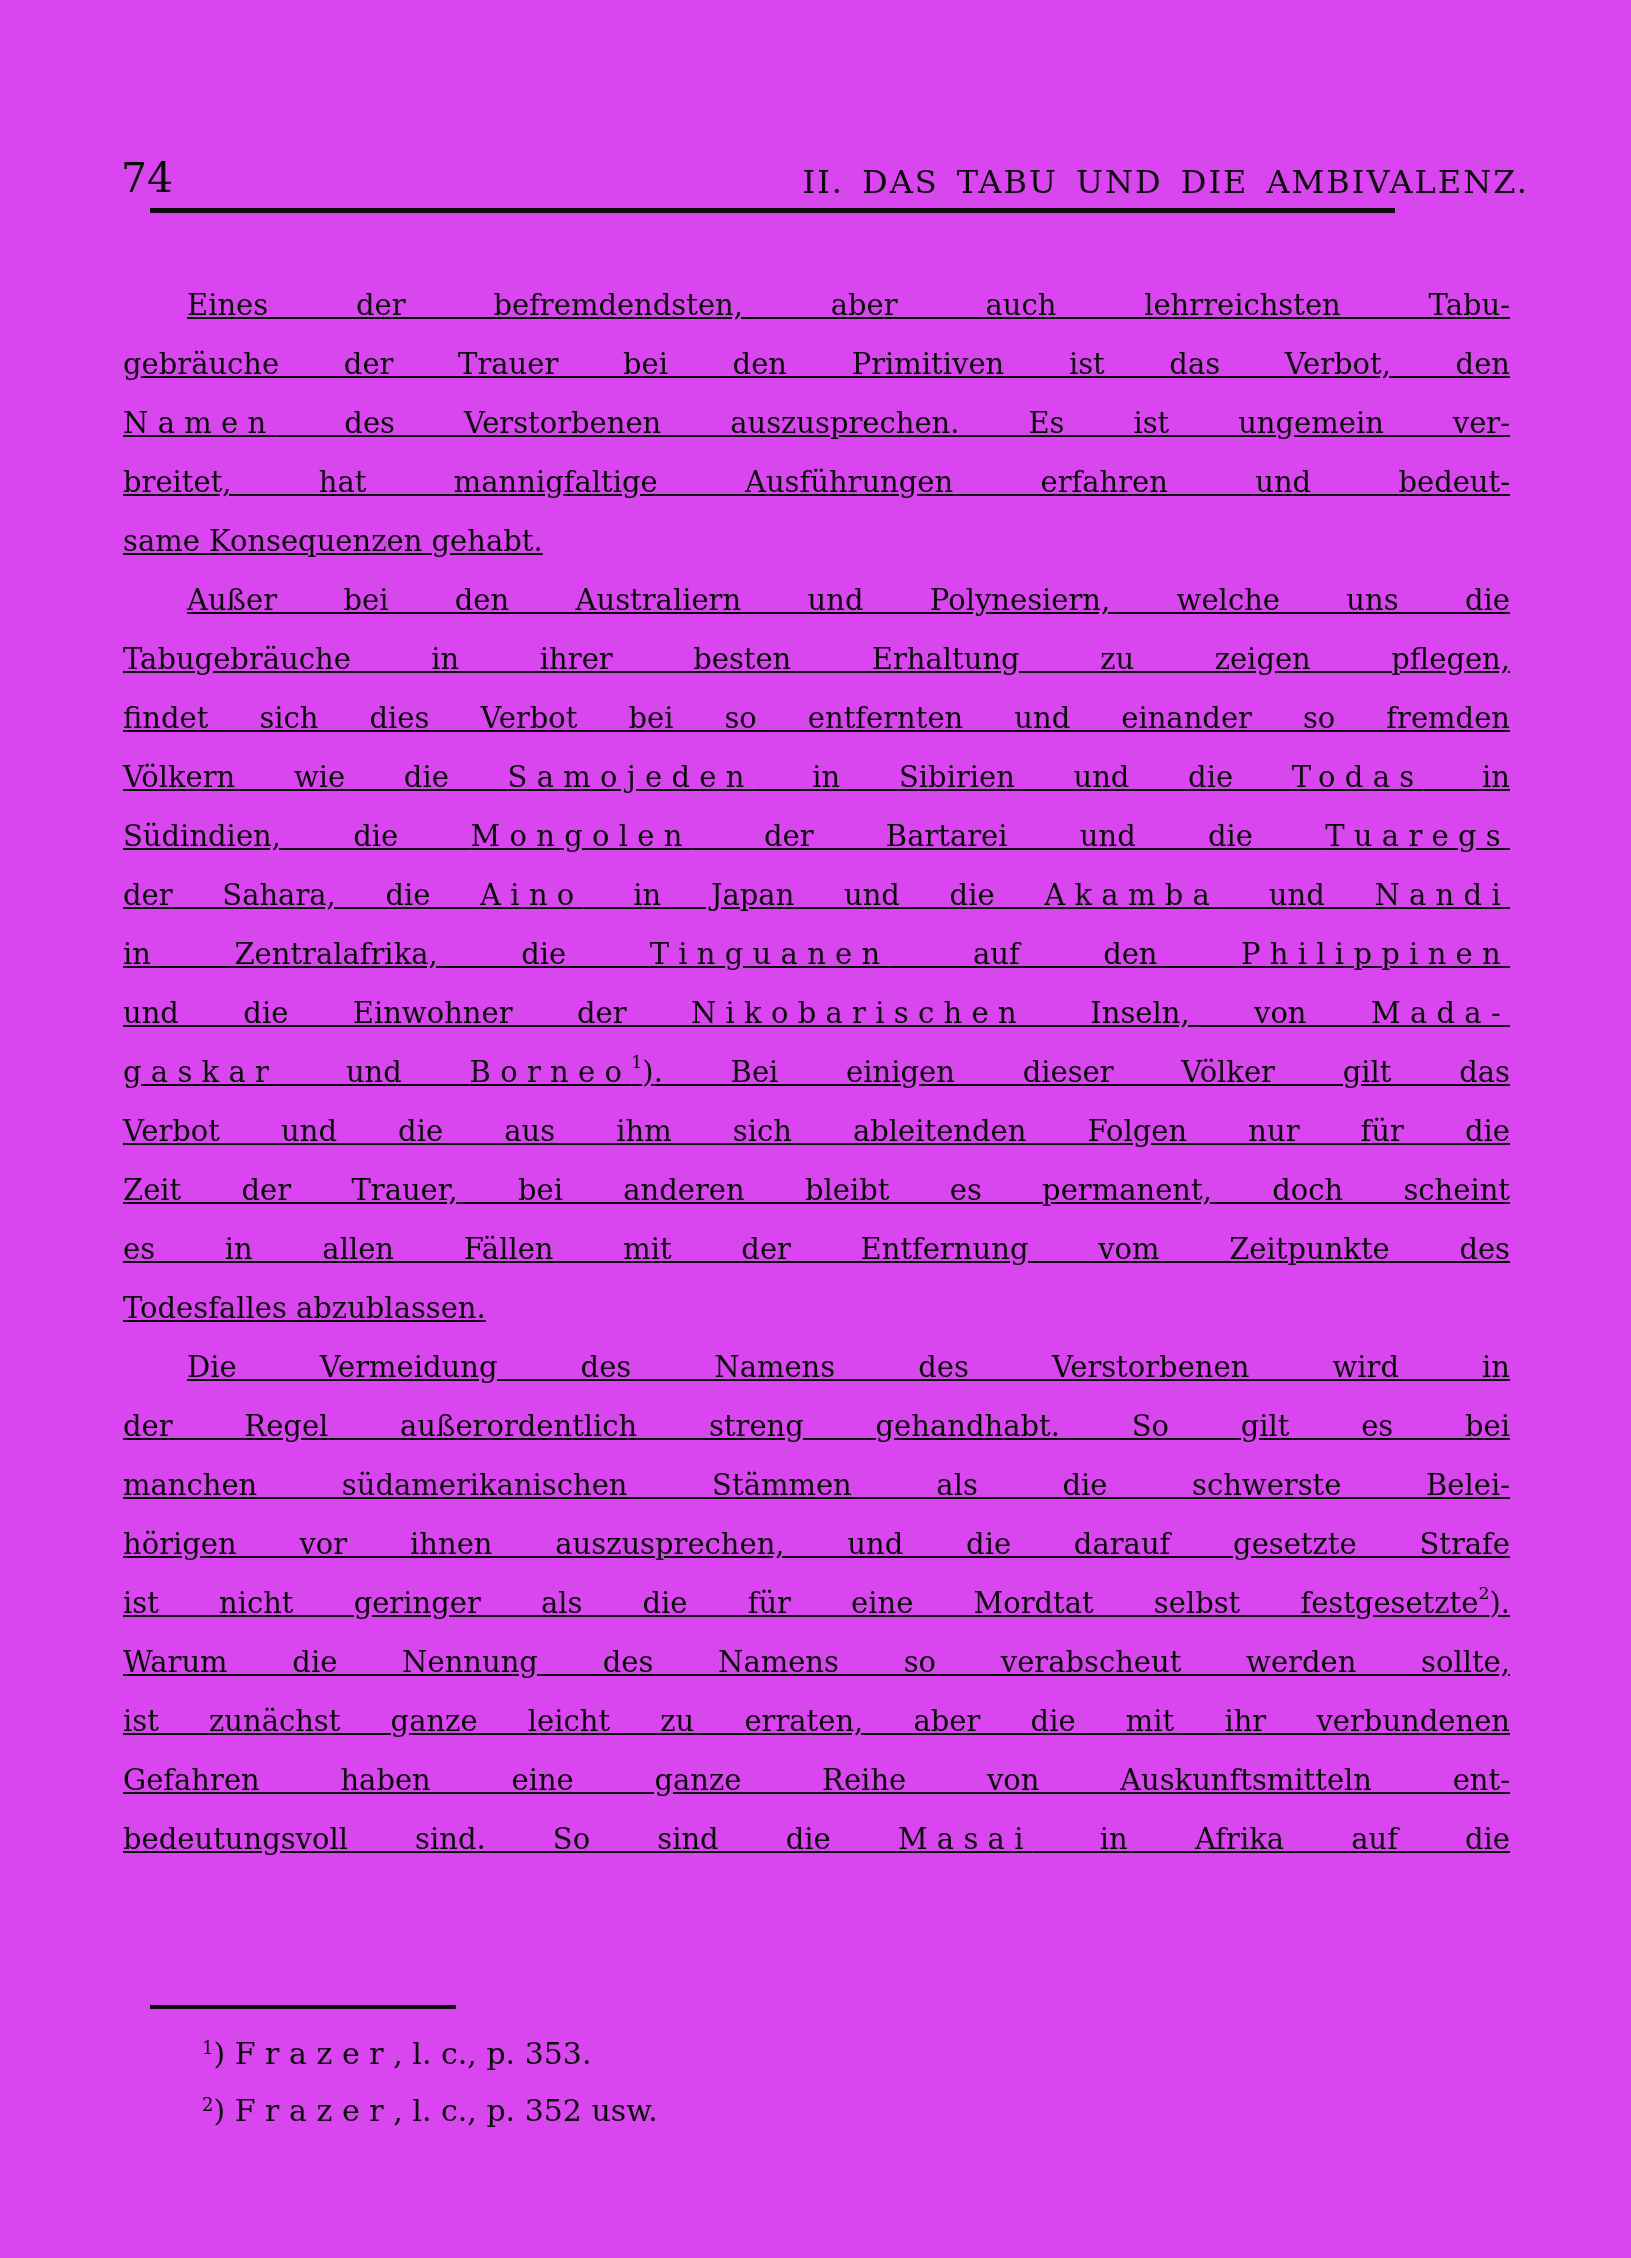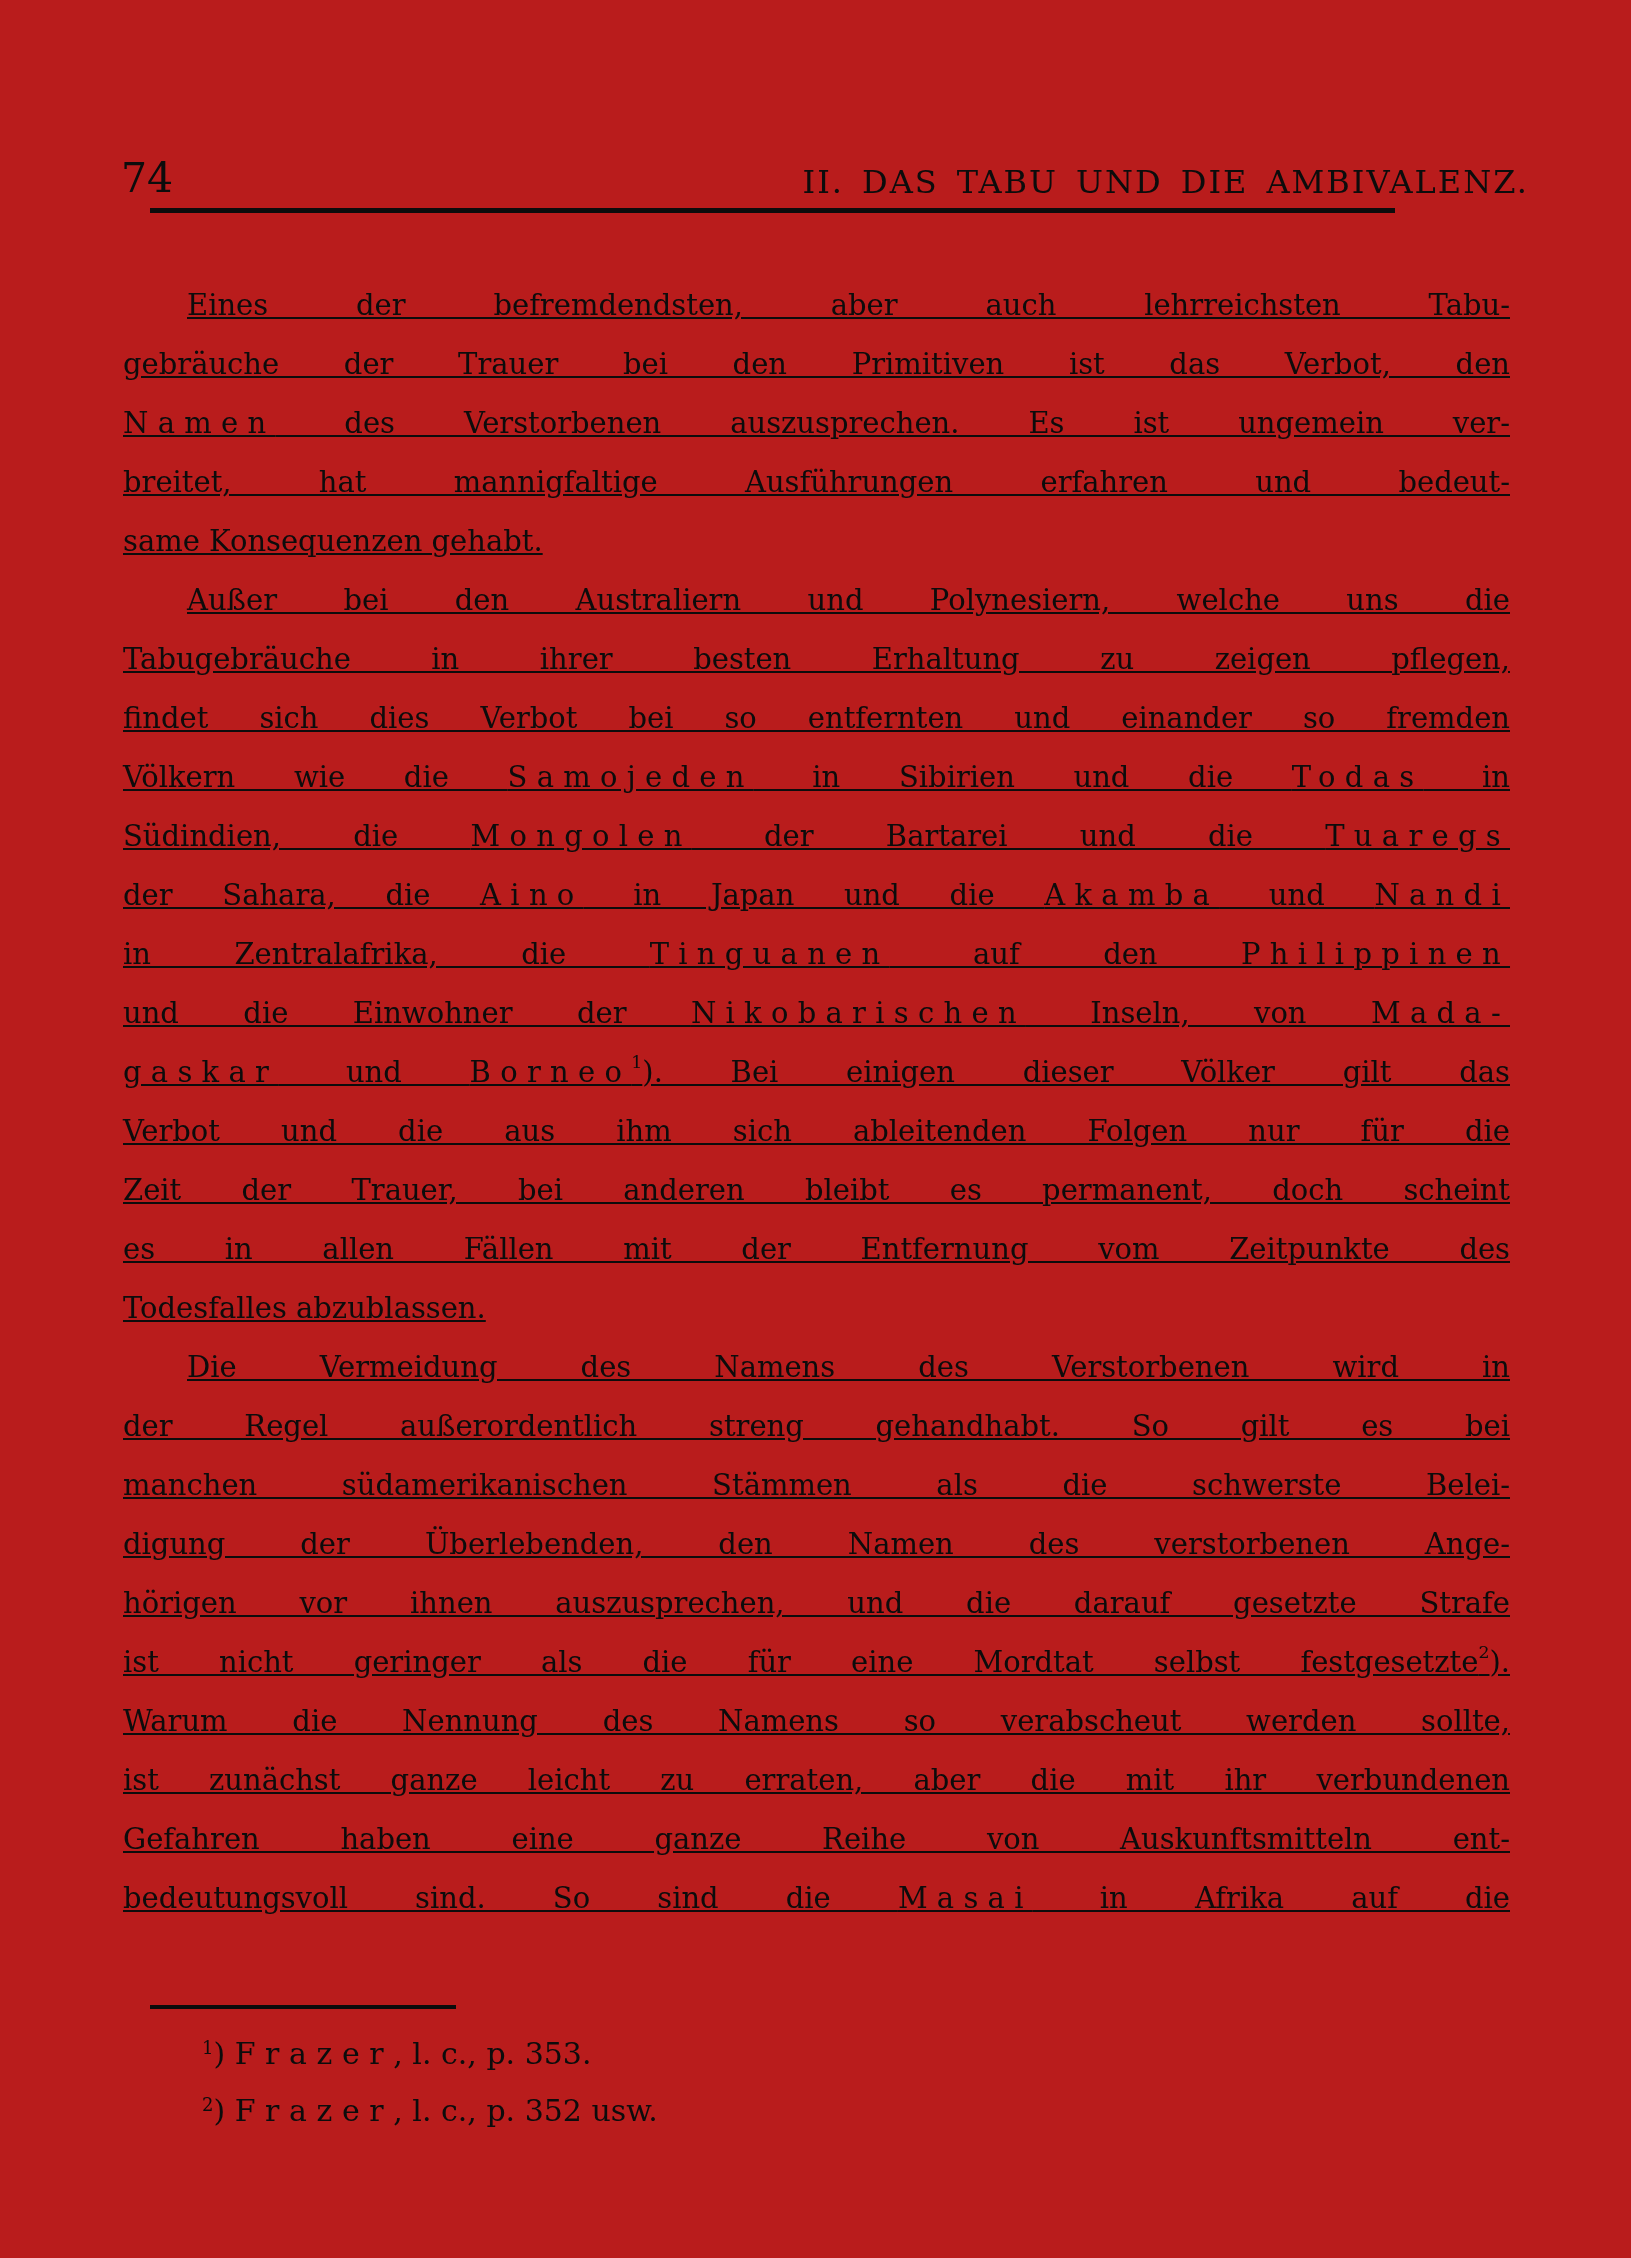--- a/index.html
+++ b/index.html
@@ -1,20 +1,20 @@
 <!DOCTYPE html>
 <html><head>
 <meta charset="utf-8">
 <style>
   html, body { margin: 0; padding: 0; background: #e8e8e8; }
   .page {
     position: relative;
     width: 1632px;
     height: 2258px;
-    background: #b91c1c;
+    background: #d946ef;
     color: #0c0c0c;
     font-family: "DejaVu Serif", "Liberation Serif", serif;
     overflow: hidden;
   }
   .page-number {
     position: absolute;
     left: 121px;
     top: 155px;
     font-size: 41px;
     line-height: 47px;
@@ -107,21 +107,20 @@
         <div class="line"><span class="sp">gaskar</span><span> und </span><span class="sp">Borneo</span><sup>1</sup><span>). Bei einigen dieser Völker gilt das</span></div>
         <div class="line"><span>Verbot und die aus ihm sich ableitenden Folgen nur für die</span></div>
         <div class="line"><span>Zeit der Trauer, bei anderen bleibt es permanent, doch scheint</span></div>
         <div class="line"><span>es in allen Fällen mit der Entfernung vom Zeitpunkte des</span></div>
         <div class="line end"><span>Todesfalles abzublassen.</span></div>
       </div>
       <div>
         <div class="line indent"><span>Die Vermeidung des Namens des Verstorbenen wird in</span></div>
         <div class="line"><span>der Regel außerordentlich streng gehandhabt. So gilt es bei</span></div>
         <div class="line"><span>manchen südamerikanischen Stämmen als die schwerste Belei-</span></div>
-        <div class="line"><span>digung der Überlebenden, den Namen des verstorbenen Ange-</span></div>
         <div class="line"><span>hörigen vor ihnen auszusprechen, und die darauf gesetzte Strafe</span></div>
         <div class="line"><span>ist nicht geringer als die für eine Mordtat selbst festgesetzte</span><sup>2</sup><span>).</span></div>
         <div class="line"><span>Warum die Nennung des Namens so verabscheut werden sollte,</span></div>
         <div class="line"><span>ist zunächst ganze leicht zu erraten, aber die mit ihr verbundenen</span></div>
         <div class="line"><span>Gefahren haben eine ganze Reihe von Auskunftsmitteln ent-</span></div>
         <div class="line"><span>bedeutungsvoll sind. So sind die </span><span class="sp">Masai</span><span> in Afrika auf die</span></div>
       </div>
     </div>
 
   <div class="footnote-rule"></div>

